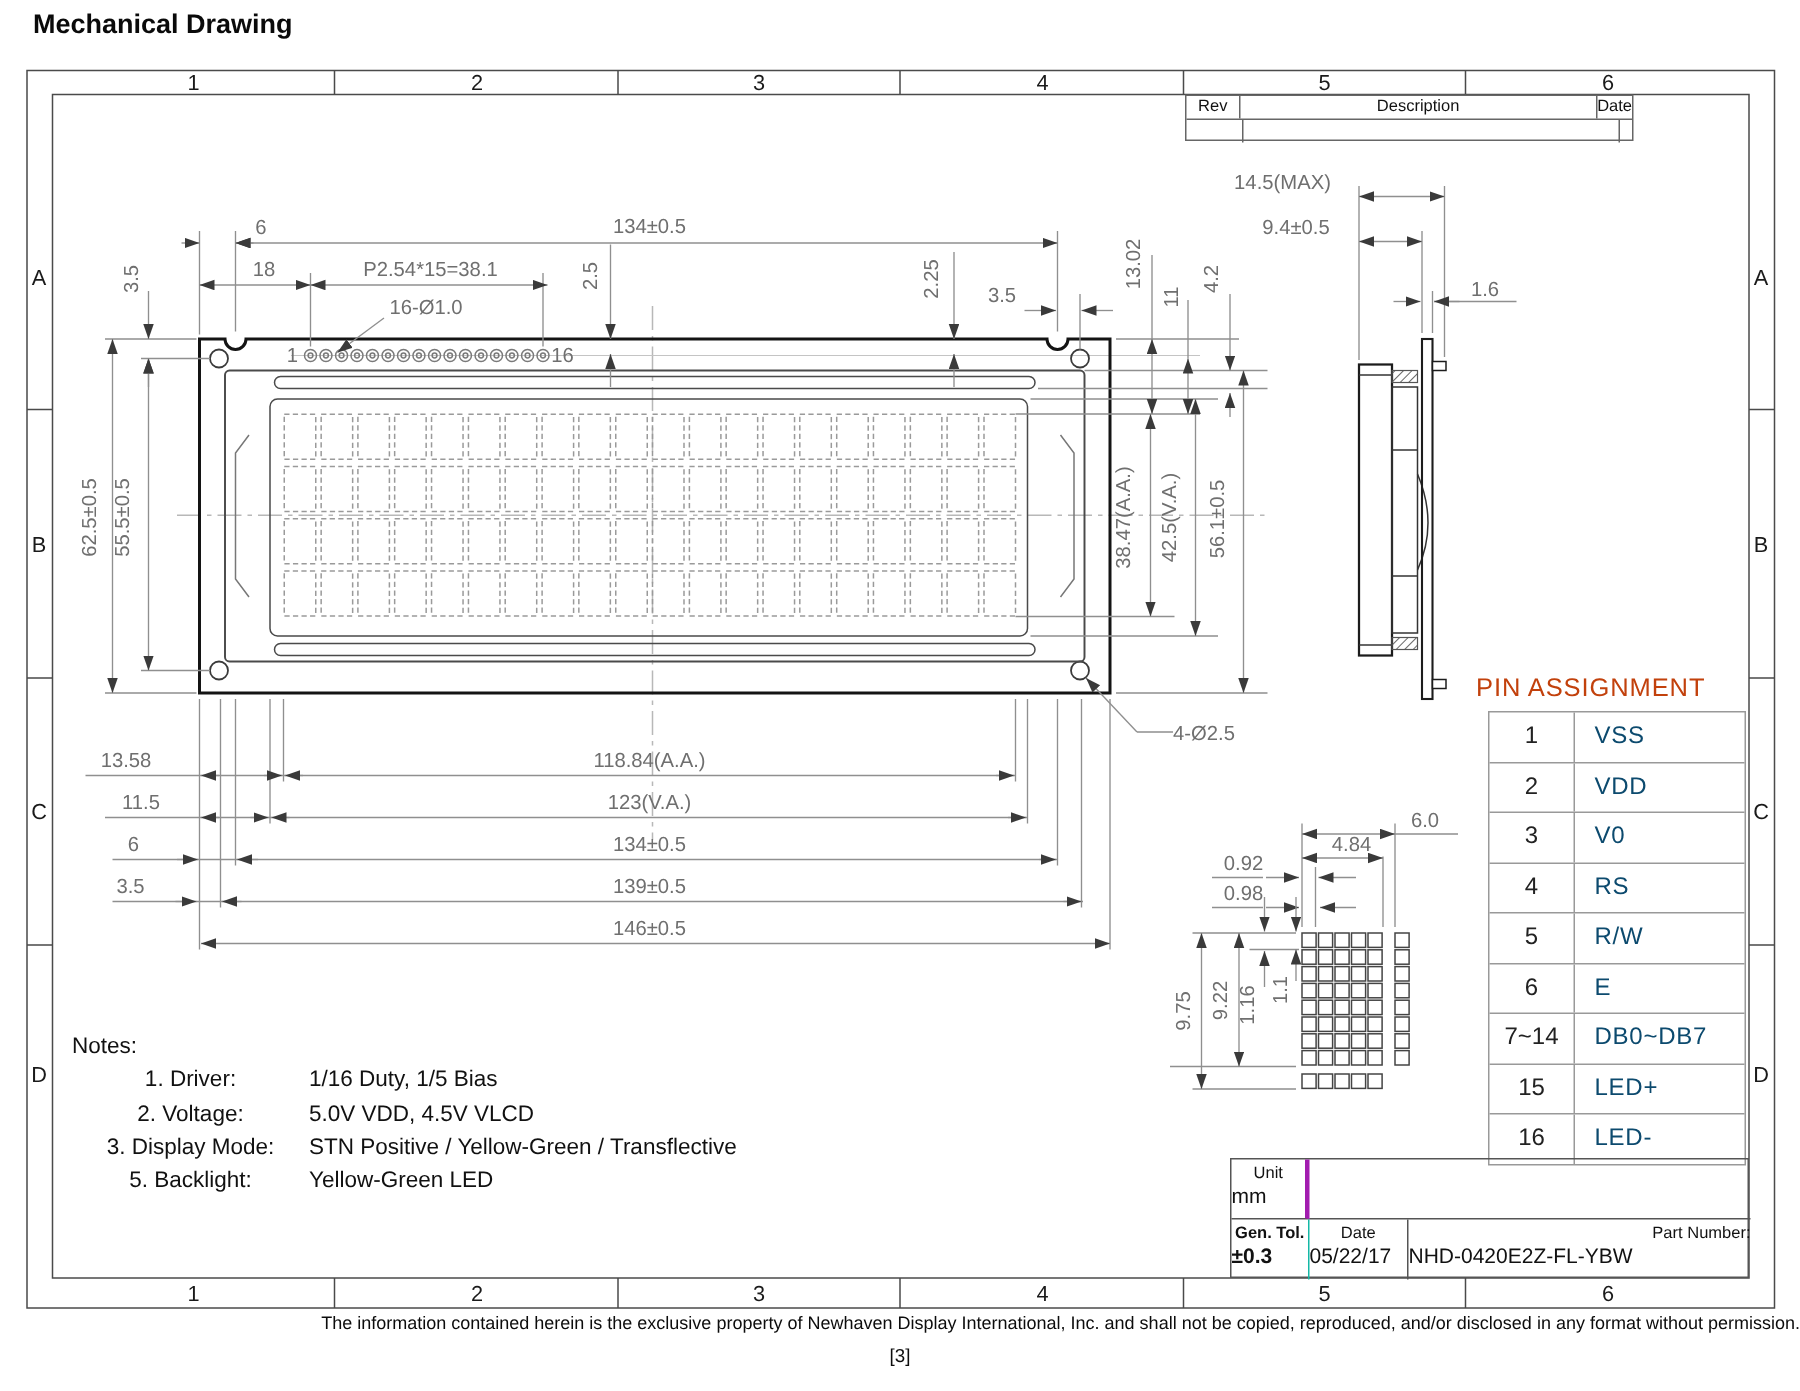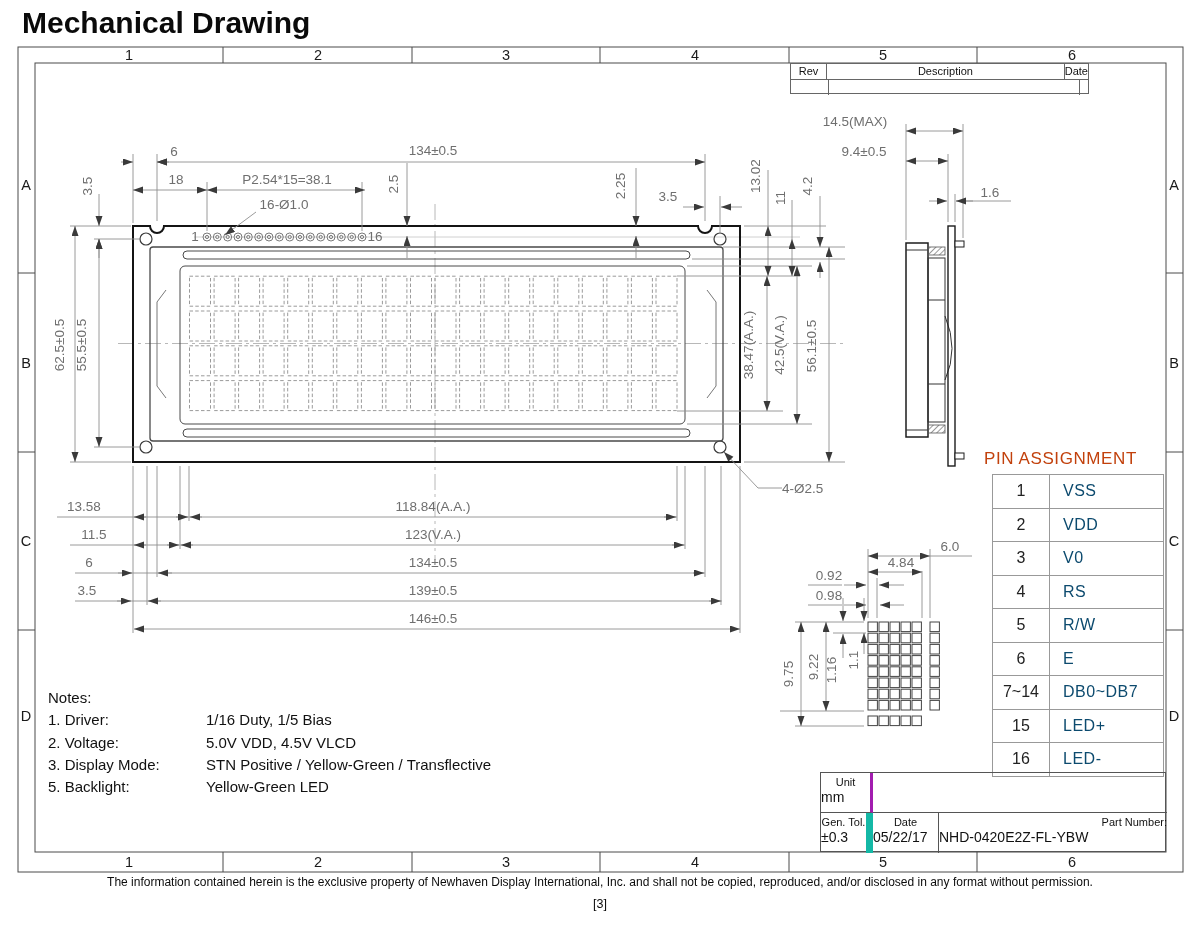--- a/index.html
+++ b/index.html
@@ -1,52 +1,52 @@
 <!DOCTYPE html>
 <html><head>
 <meta charset="utf-8">
 <style>
   html,body{margin:0;padding:0;background:#ffffff;}
   #stage{position:relative;width:1200px;height:927px;background:#fff;font-family:"Liberation Sans",sans-serif;overflow:hidden;}
   #dwg{position:absolute;left:0;top:0;}
   #dwg text{font-family:"Liberation Sans",sans-serif;font-size:13.5px;fill:#6f6f6f;}
   #dwg text.gridlab{font-size:14.5px;fill:#1a1a1a;}
   .abs{position:absolute;box-sizing:border-box;}
-  #page-title{position:absolute;left:22px;top:6px;font-size:30px;font-weight:bold;color:#0a0a0a;margin:0;}
+  #page-title{position:absolute;left:22px;top:6px;font-size:18px;font-weight:bold;color:#0a0a0a;margin:0;}
   
   .rev{left:790px;top:63px;width:299px;height:31px;border:1px solid #666;}
   .rev .r{display:flex;height:15px;}
   .rev .r + .r{border-top:1px solid #666;}
   .rev .c{border-right:1px solid #666;height:100%;font-size:11px;color:#111;text-align:center;line-height:14px;}
   .rev .c:last-child{border-right:none;}
   .rev .c1{width:37px;} .rev .c2{width:250px;} .rev .c3{flex:1;}
   
   #pin-title{left:984px;top:449px;font-size:17px;color:#c2410c;letter-spacing:0.6px;}
   .pt{left:992px;top:474px;width:172px;border:1px solid #999;}
   .pt .row{display:flex;height:32.5px;align-items:center;}
   .pt .row + .row{border-top:1px solid #999;}
   .pt .pnum{width:56px;text-align:center;border-right:1px solid #999;font-size:16px;color:#222;height:100%;display:flex;align-items:center;justify-content:center;}
   .pt .psym{flex:1;padding-left:13px;font-size:16px;color:#0c4a6e;letter-spacing:0.5px;}
   
   .notes{left:48px;top:687px;font-size:15px;color:#111;}
   .notes .nrow{display:flex;line-height:22.3px;}
-  .notes .nlab{width:158px;}
+  .notes .nlab{width:158px;text-align:center;}
   
   .tb{left:820px;top:772px;width:346px;height:80px;border:1px solid #555;font-size:11px;color:#111;}
   .tb .cell{position:absolute;box-sizing:border-box;}
   .tb .lab{text-align:center;padding-top:3px;}
   .tb .val{text-align:left;font-size:14px;padding-top:1px;}
   .cell-unit{left:0;top:0;width:52px;height:40px;border-right:3px solid #a21caf;border-bottom:1px solid #555;}
   .cell-rev-empty{left:52px;top:0;width:294px;height:40px;border-bottom:1px solid #555;}
-  .cell-gentol{left:0;top:40px;width:52px;height:40px;border-right:7px solid #14b8a6;}
+  .cell-gentol{left:0;top:40px;width:52px;height:40px;border-right:1px solid #14b8a6;font-weight:bold;}
   .cell-date{left:52px;top:40px;width:66px;height:40px;border-right:1px solid #555;}
   .cell-part{left:118px;top:40px;width:228px;height:40px;}
   .cell-part .plab{text-align:right;padding:3px 0 0 6px;margin-left:36px;}
   
-  .footer{left:0;top:875px;width:1200px;text-align:center;font-size:12px;color:#0c0c0c;}
+  .footer{left:0;top:875px;width:1200px;text-align:right;font-size:12px;color:#0c0c0c;}
   .pagenum{left:0;top:897px;width:1200px;text-align:center;font-size:12.5px;color:#0c0c0c;}
 </style>
 </head>
 <body>
 
 <div id="stage">
 
   <h1 id="page-title">Mechanical Drawing</h1>
 
   <svg id="dwg" width="1200" height="927" viewBox="0 0 1200 927">

